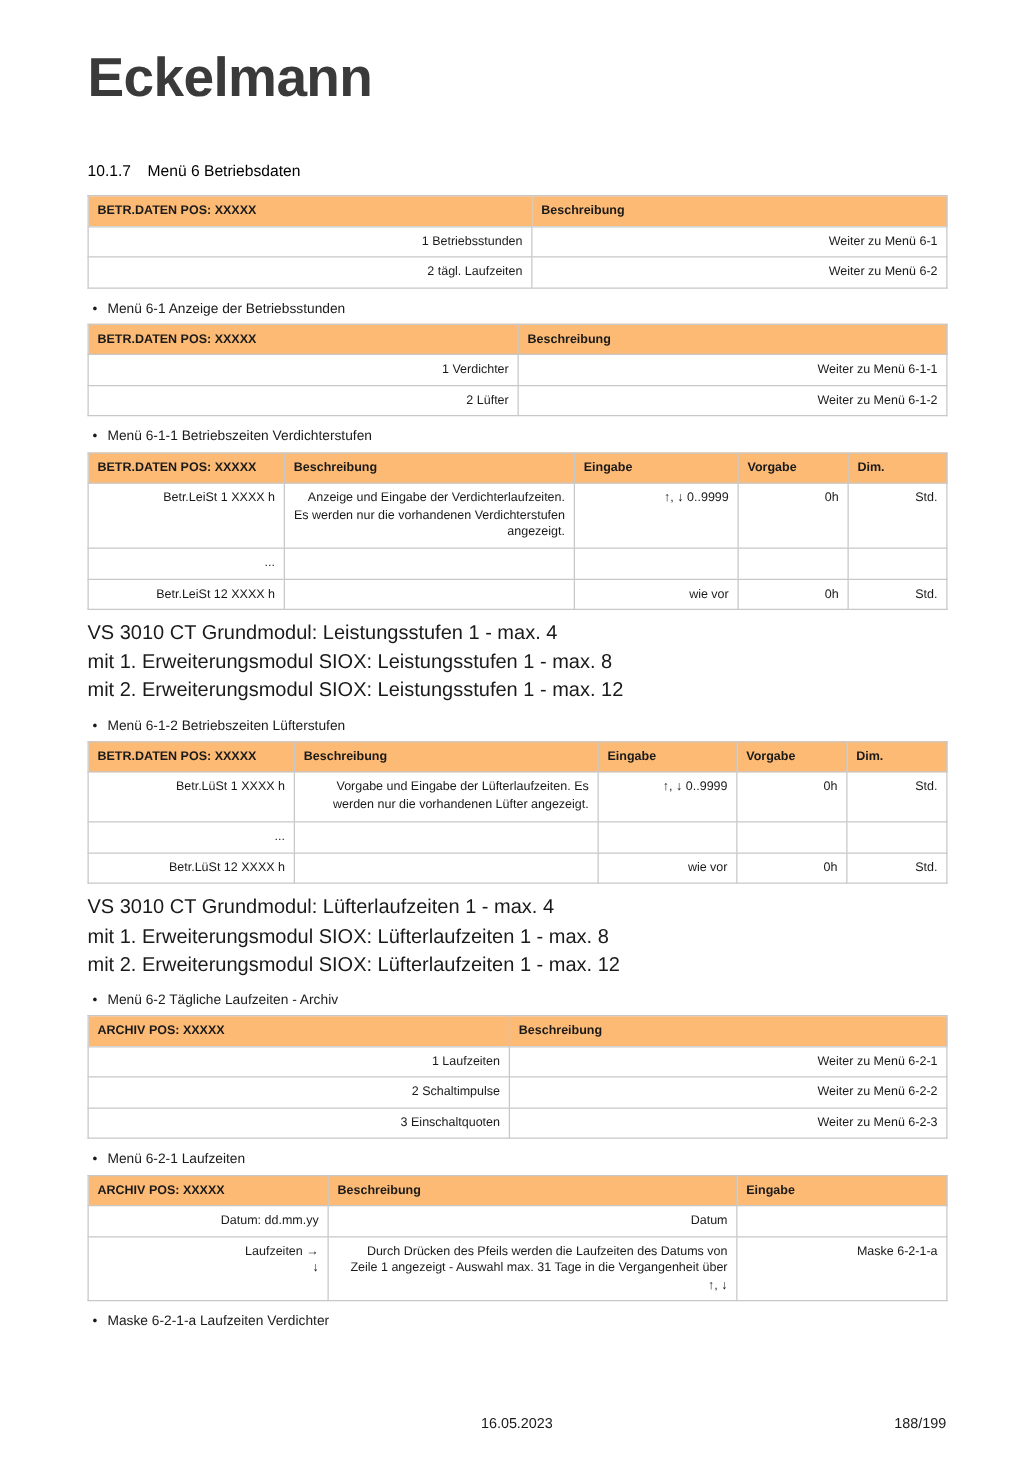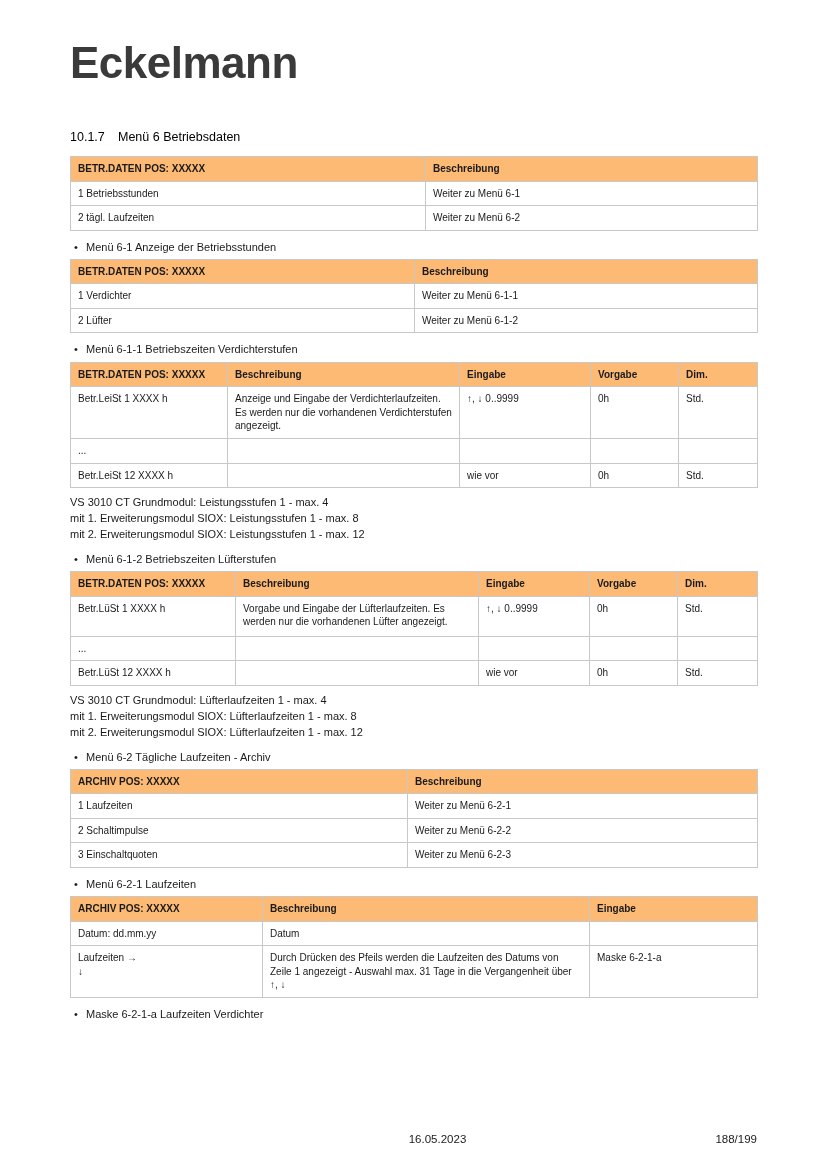--- a/index.html
+++ b/index.html
@@ -63,51 +63,52 @@
     line-height: 1.35;
     color: #1a1a1a;
     word-wrap: break-word;
   }
   table.doc th {
     background: #fdba74;
     font-weight: bold;
   }
   table.doc td {
     background: #ffffff;
+    text-align: right;
   }
   .bullet {
     margin: 9px 0 5px 0;
     font-size: 11px;
     padding-left: 16px;
     position: relative;
     line-height: 1.3;
   }
   .bullet .dot {
     position: absolute;
     left: 4px;
     top: 0px;
   }
   .note {
-    font-size: 11px;
+    font-size: 16px;
     line-height: 1.45;
     margin: 7px 0 0 0;
   }
   .note div {
     white-space: pre;
   }
   .footer {
     position: absolute;
     bottom: 36px;
     left: 70px;
     width: 687px;
     font-size: 11.5px;
     color: #1a1a1a;
   }
   .footer .left { position: absolute; left: 0; margin-top: 36px; }
-  .footer .center { position: absolute; left: 50%; transform: translateX(-50%); margin-left: 24px; }
+  .footer .center { position: absolute; left: 50%; transform: translateX(-50%); }
   .footer .right { position: absolute; right: 0; }
   .arrows { white-space: nowrap; }
 </style>
 </head>
 <body>
 
 <div class="page">
 
   <div class="logo">Eckelmann</div>
 

